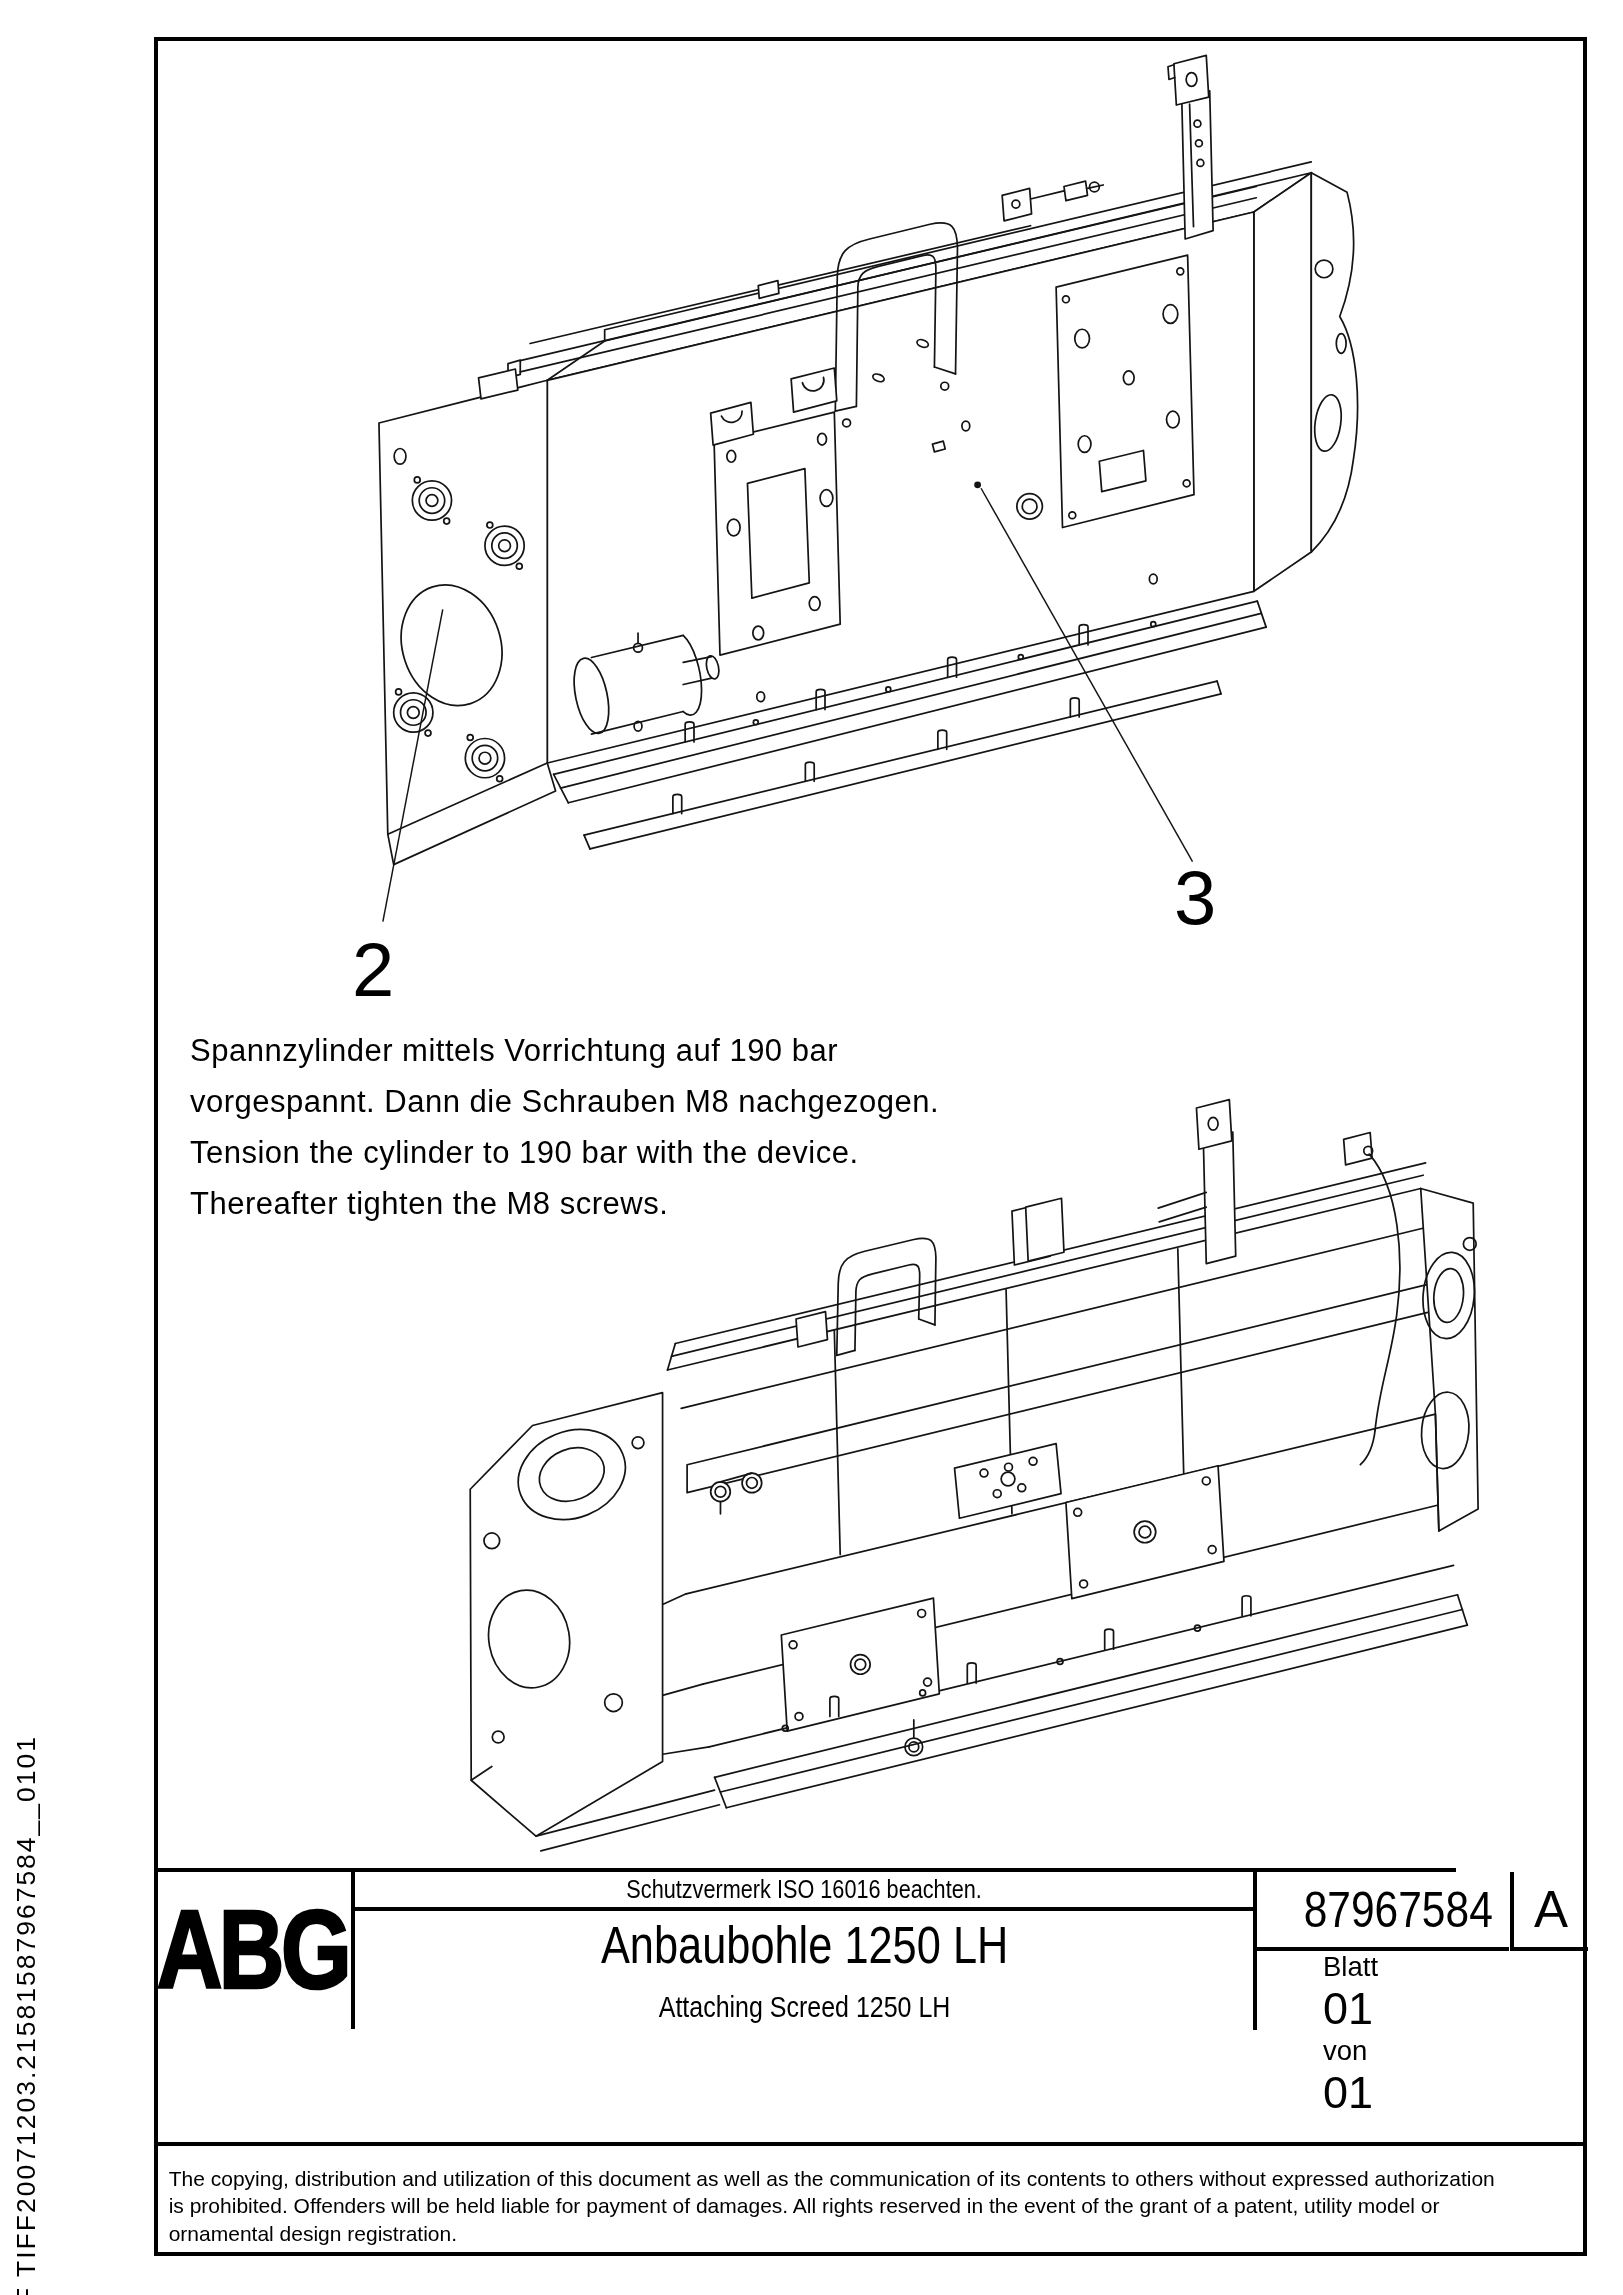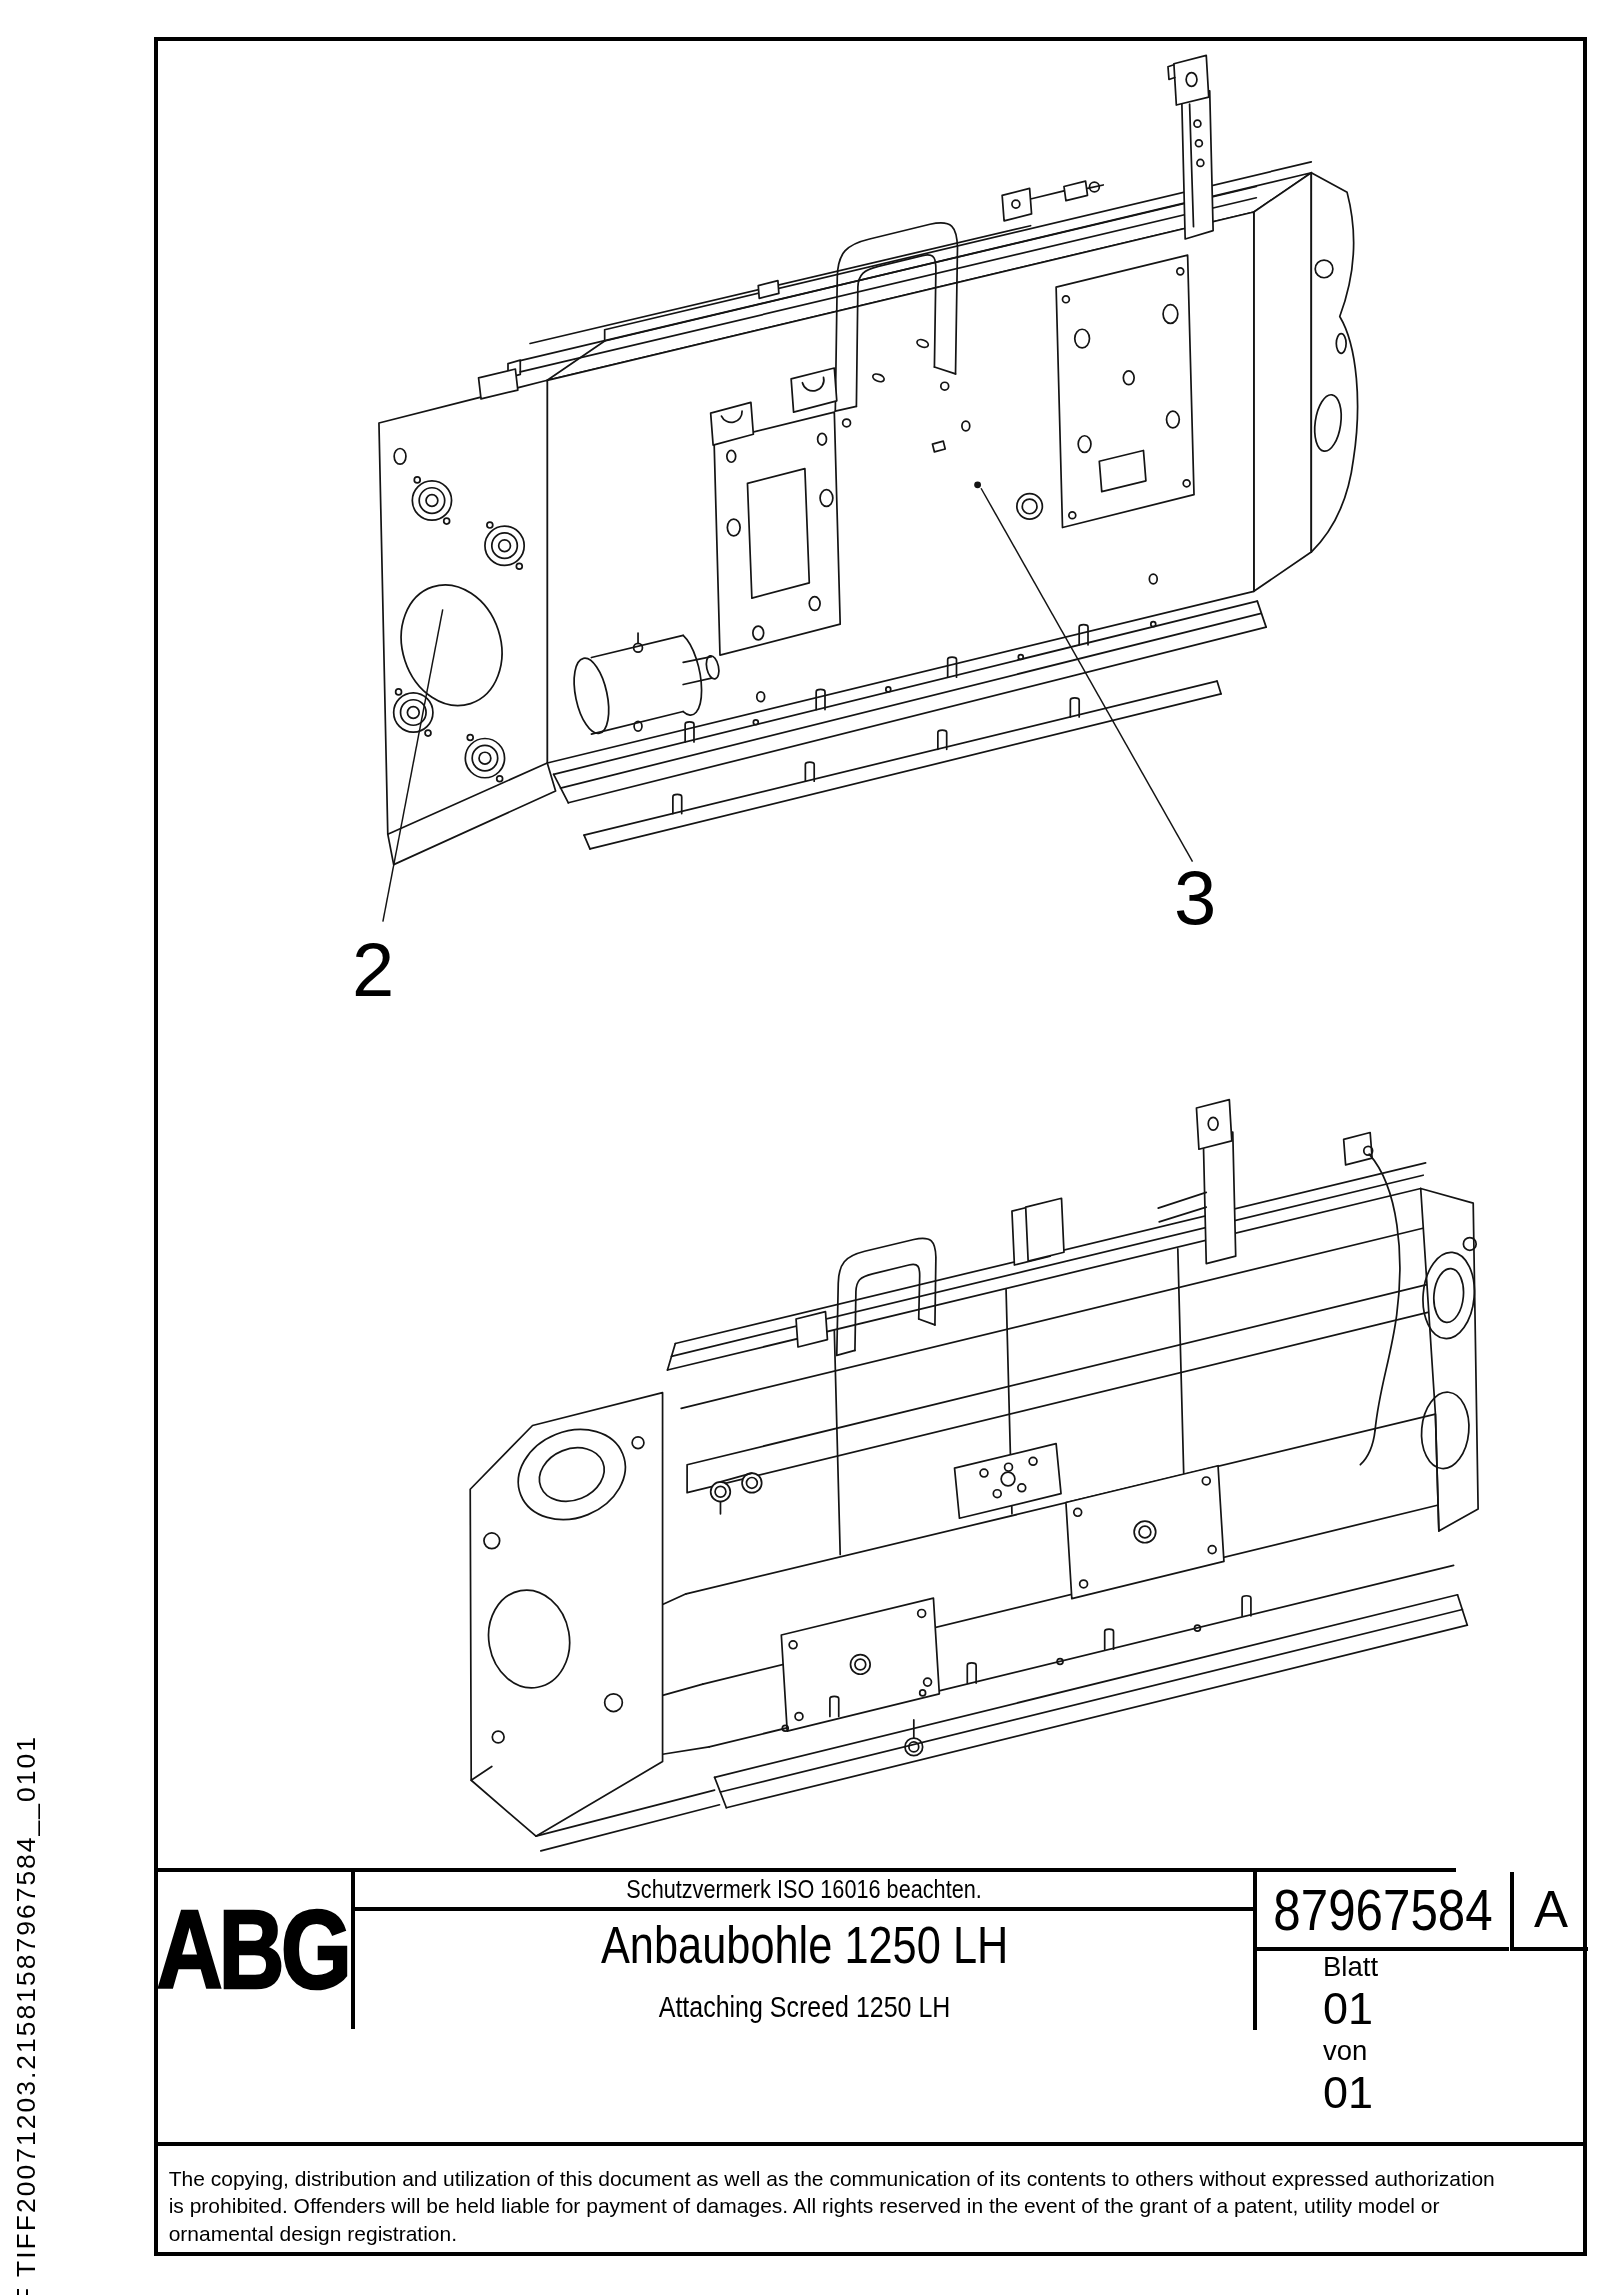--- a/index.html
+++ b/index.html
@@ -24,21 +24,21 @@
   .tb-cell{position:absolute;box-sizing:border-box;display:flex;align-items:center;justify-content:center;}
   .cell-logo{left:0;top:0;width:201px;height:157px;border-right:4.4px solid #000;}
   .logo-text{font-size:101px;font-weight:bold;letter-spacing:-3.9px;
              transform:scale(0.9,1.1);-webkit-text-stroke:2.5px #000;}
   .cell-notice{left:201px;top:0;width:899px;height:39px;border-bottom:4.4px solid #000;font-size:25.5px;}
   .cell-titles{left:201px;top:39px;width:899px;height:118px;flex-direction:column;
                justify-content:center;gap:14.7px;text-align:center;}
   .t-de{font-size:51px;}
   .t-en{font-size:29.4px;}
   .cell-number{left:1099px;top:0;width:256px;height:79px;border-left:4.4px solid #000;
-               border-bottom:4.4px solid #000;font-size:58px;}
+               border-bottom:4.4px solid #000;font-size:50px;justify-content:flex-end;}
   .cell-rev{left:1356px;top:0;width:78px;height:79px;border-left:4.4px solid #000;
             border-bottom:4.4px solid #000;font-size:51px;}
   .cell-sheet{left:1099px;top:79px;width:334px;height:79px;border-left:4.4px solid #000;
               justify-content:flex-start;align-items:baseline;padding-left:35px;flex-direction:column;}
   .sheet-small{font-size:27.5px;}
   .sheet-big{font-size:45px;}
   .ml1{margin-left:25.5px;} .ml2{margin-left:31px;}
   .cond{display:inline-block;transform:scaleX(0.85);transform-origin:center center;}
 
   .legal{position:absolute;left:154px;top:2142px;width:1433px;height:114px;
@@ -288,20 +288,26 @@
       <path d="M1999,995 L2430,1756"></path>
       <circle cx="1992" cy="988" r="7" fill="#141414" stroke="none"></circle>
     </g>
   </svg>
 
   <div class="stamp">F TIFF20071203.21581587967584__0101</div>
 
   <div class="callout" id="callout-2">2</div>
   <div class="callout" id="callout-3">3</div>
 
+  <div class="instr">
+    <div>Spannzylinder mittels Vorrichtung auf 190 bar</div>
+    <div>vorgespannt. Dann die Schrauben M8 nachgezogen.</div>
+    <div>Tension the cylinder to 190 bar with the device.</div>
+    <div>Thereafter tighten the M8 screws.</div>
+  </div>
 
   <div class="titleblock">
     <div class="tb-cell cell-logo">
       <span class="logo-text">ABG</span>
     </div>
     <div class="tb-cell cell-notice">
       <span class="cond">Schutzvermerk ISO 16016 beachten.</span>
     </div>
     <div class="tb-cell cell-titles">
       <span class="t-de cond">Anbaubohle 1250 LH</span>

